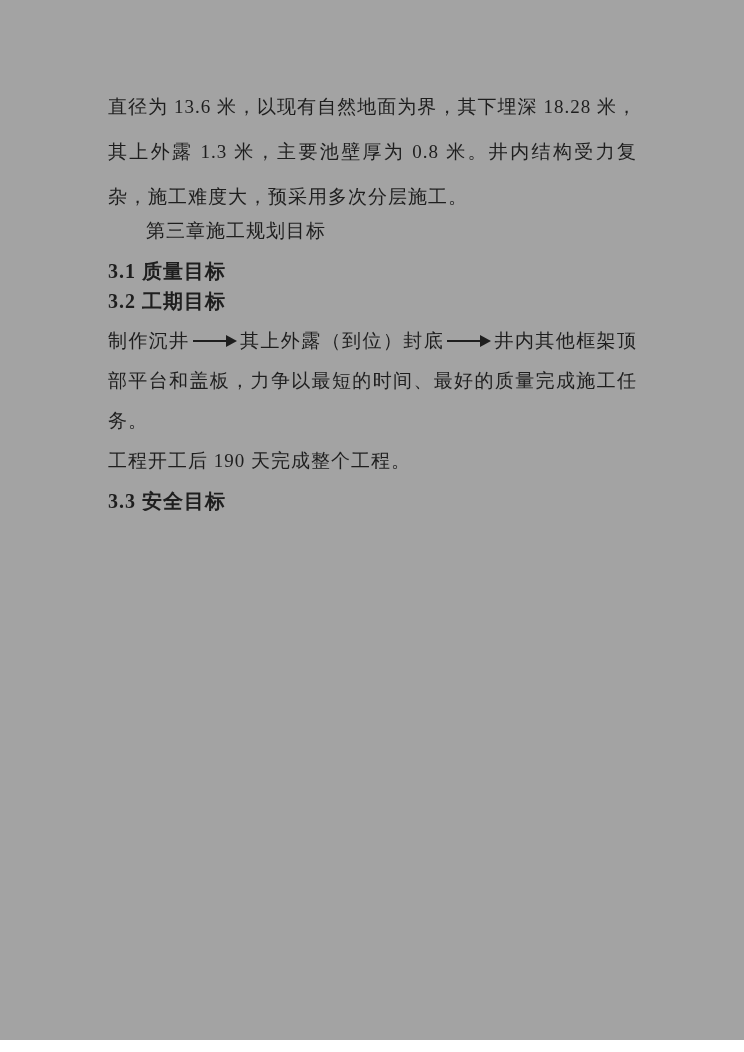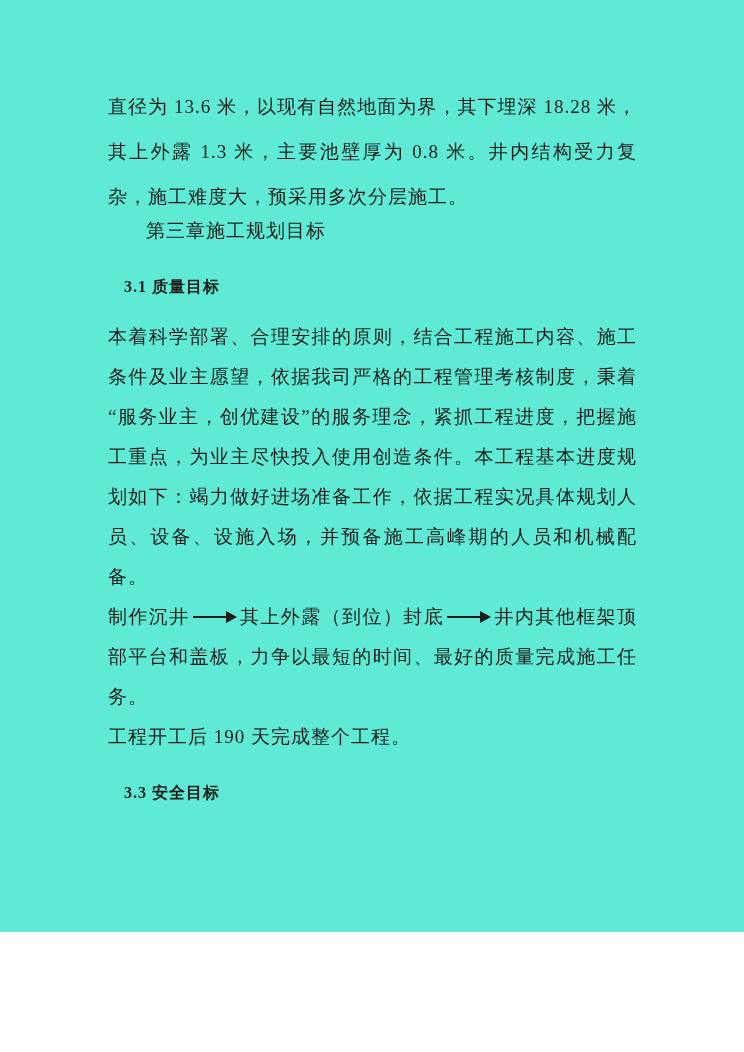--- a/index.html
+++ b/index.html
@@ -10,42 +10,42 @@
   body {
     width: 744px;
     height: 1052px;
     overflow: hidden;
     font-family: "Liberation Serif", "DejaVu Serif", serif;
     color: #1e1e1e;
   }
   .page {
     box-sizing: border-box;
     width: 744px;
-    height: 932px;
+    height: 1040px;
     padding: 84px 107px 0 108px;
-    background: #5eead4;
+    background: #a3a3a3;
   }
   p.body {
     margin: 0;
     font-size: 19px;
     line-height: 40px;
     letter-spacing: 1px;
     text-align: justify;
     text-justify: inter-ideograph;
     word-break: break-all;
   }
   p.lh45 { line-height: 45px; }
   p.chapter {
     text-indent: 2em;
     margin-top: -8px;
   }
   p.indent { text-indent: 2em; }
   h3.hsec {
-    margin: 16px;
-    font-size: 16px;
+    margin: 0;
+    font-size: 20px;
     line-height: 40px;
     letter-spacing: 1px;
     font-weight: bold;
   }
   h3.h32 { margin-top: -10px; }
   p.p32a { margin-top: -6px; }
   
   .arrow {
     display: inline-block;
     vertical-align: middle;
@@ -80,22 +80,22 @@
 
 <div class="page">
 
   <p class="body lh45">直径为 13.6 米，以现有自然地面为界，其下埋深 18.28 米，其上外露 1.3 米，主要池壁厚为 0.8 米。井内结构受力复杂，施工难度大，预采用多次分层施工。</p>
 
   <p class="body chapter">第三章施工规划目标</p>
 
   <h3 class="hsec">3.1 质量目标</h3>
 
 
+  <h3 class="hsec h32">3.2 工期目标</h3>
 
-  <p class="body p32a">本着科学部署、合理安排的原则，结合工程施工内容、施工条件及业主愿望，依据我司严格的工程管理考核制度，秉着“服务业主，创优建设”的服务理念，紧抓工程进度，把握施工重点，为业主尽快投入使用创造条件。本工程基本进度规划如下：竭力做好进场准备工作，依据工程实况具体规划人员、设备、设施入场，并预备施工高峰期的人员和机械配备。</p>
 
   <p class="body"><span>制作沉井</span><span class="arrow"></span><span>其上外露（到位）封底</span><span class="arrow"></span><span>井内其他框架顶部平台和盖板，力争以最短的时间、最好的质量完成施工任务。</span></p>
 
   <p class="body">工程开工后 190 天完成整个工程。</p>
 
   <h3 class="hsec">3.3 安全目标</h3>
 
 </div>
 
 </body></html>

